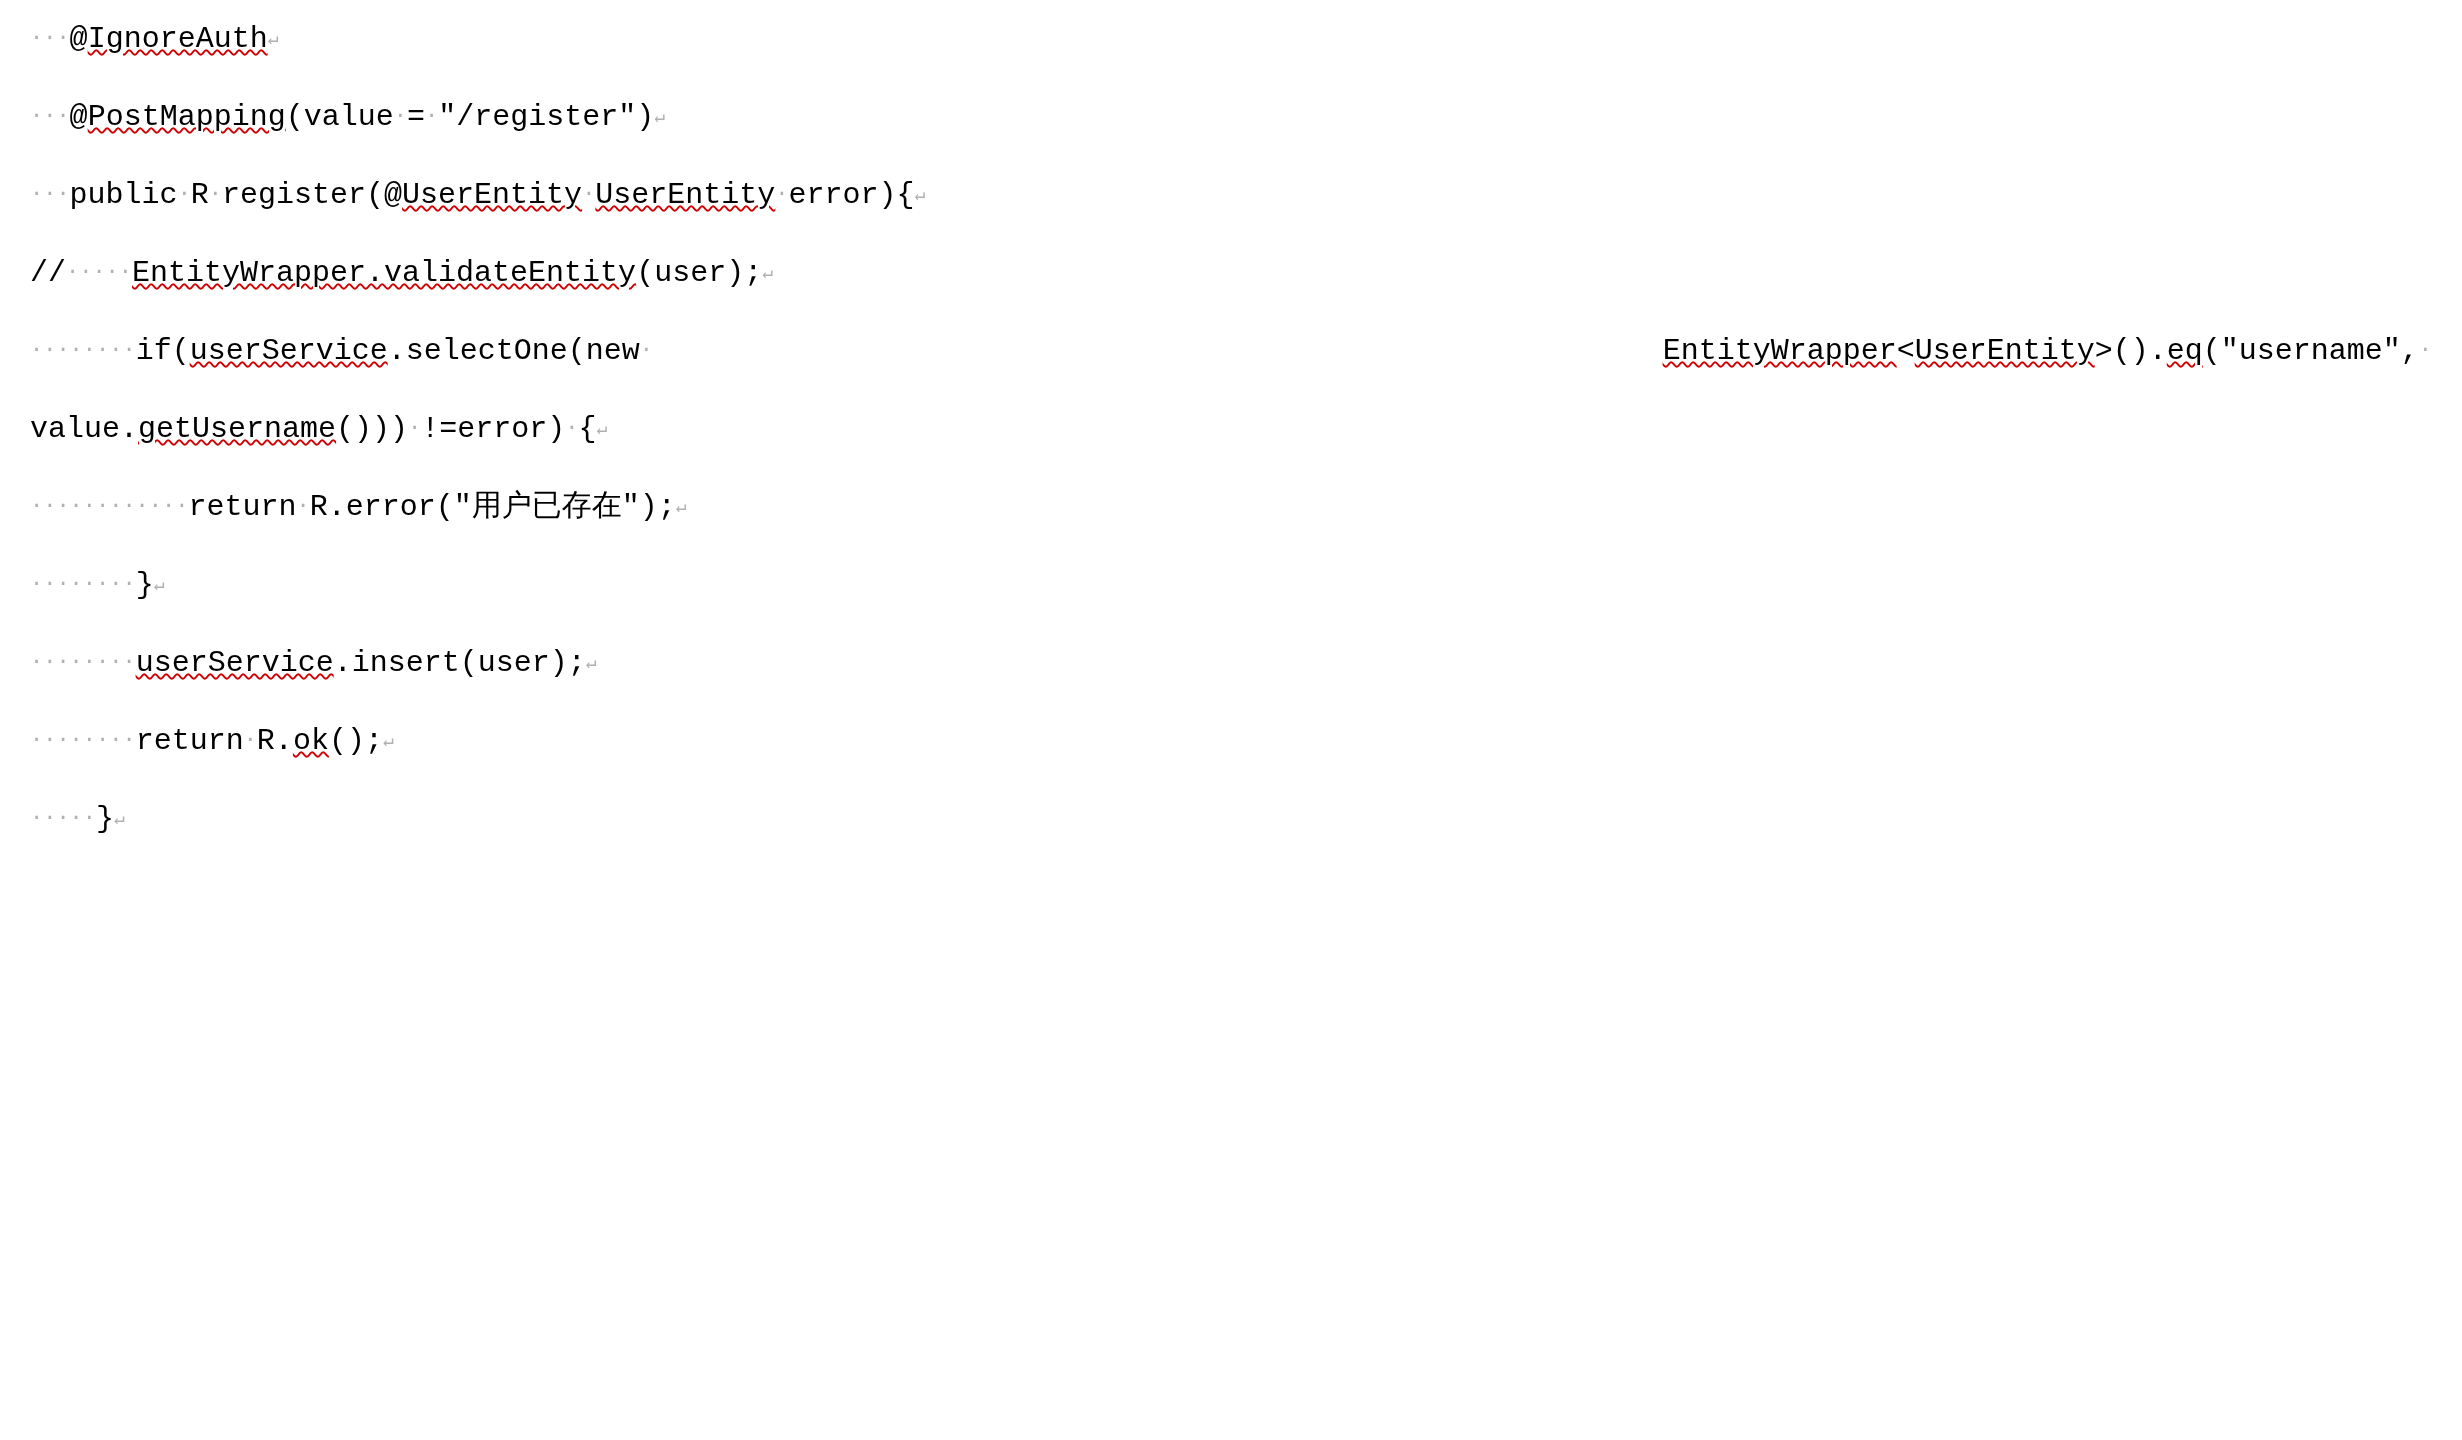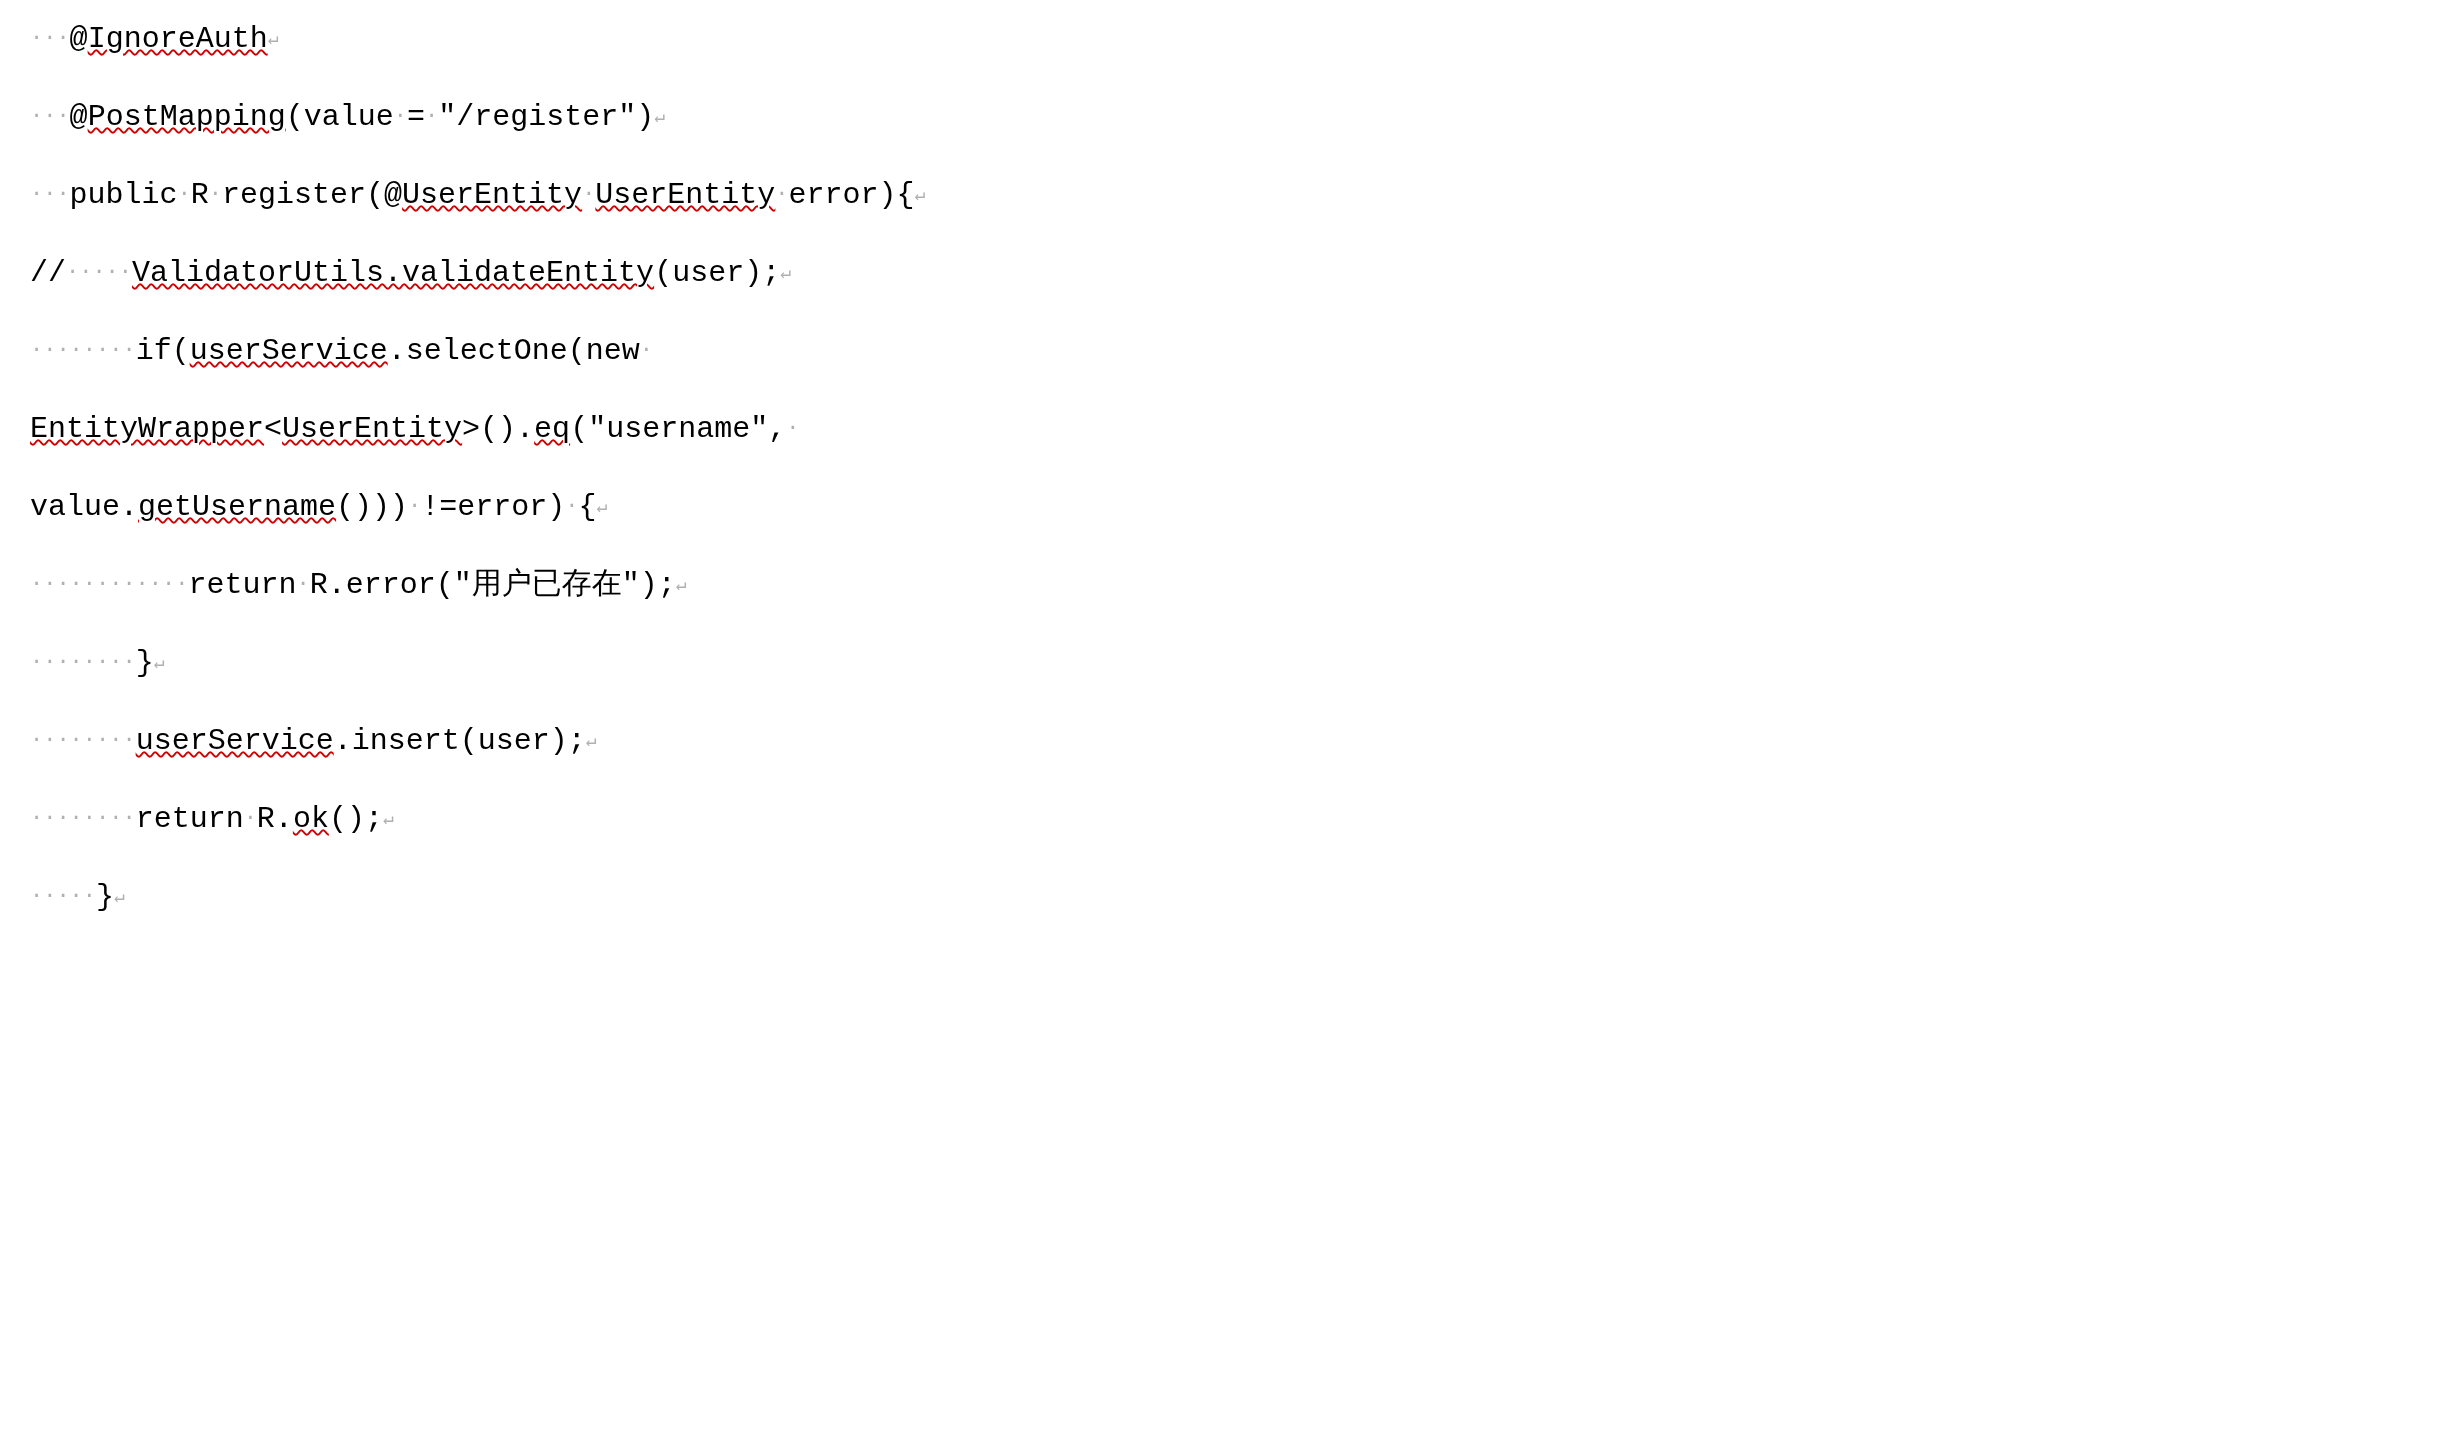--- a/index.html
+++ b/index.html
@@ -33,37 +33,36 @@
       font-size: 18px;
       vertical-align: middle;
     }
     .squiggle {
       text-decoration: underline wavy #d00000;
       text-decoration-thickness: 1.5px;
       text-underline-offset: 2px;
     }
     .justify-line {
       display: flex;
-      flex-direction: column;
     }
     .justify-gap {
       flex: 1;
       min-width: 100px;
     }
   </style>
 </head>
 <body>
 
 <div class="code-line"><span class="dot">···</span><span>@<span class="squiggle">IgnoreAuth</span></span><span class="return-mark">↵</span></div>
 
 <div class="code-line"><span class="dot">···</span><span>@</span><span class="squiggle">PostMapping</span><span>(value</span><span class="space-dot">·</span><span>=</span><span class="space-dot">·</span><span>"/register")</span><span class="return-mark">↵</span></div>
 
 <div class="code-line"><span class="dot">···</span><span>public</span><span class="space-dot">·</span><span>R</span><span class="space-dot">·</span><span>register(@</span><span class="squiggle">UserEntity</span><span class="space-dot">·</span><span class="squiggle">UserEntity</span><span class="space-dot">·</span><span>error){</span><span class="return-mark">↵</span></div>
 
-<div class="code-line"><span>//</span><span class="dot">·····</span><span class="squiggle">ValidatorUtils.validateEntity</span><span>(user);</span><span class="return-mark">↵</span></div>
+<div class="code-line"><span>//</span><span class="dot">·····</span><span class="squiggle">EntityWrapper.validateEntity</span><span>(user);</span><span class="return-mark">↵</span></div>
 
 <div class="code-line justify-line"><span><span class="dot">········</span><span>if(</span><span class="squiggle">userService</span><span>.selectOne(new</span><span class="space-dot">·</span></span><span class="justify-gap"></span><span><span class="squiggle">EntityWrapper</span><span>&lt;</span><span class="squiggle">UserEntity</span><span>&gt;().</span><span class="squiggle">eq</span><span>("username",</span><span class="space-dot">·</span></span></div>
 
 <div class="code-line"><span>value.</span><span class="squiggle">getUsername</span><span>()))</span><span class="space-dot">·</span><span>!=error)</span><span class="space-dot">·</span><span>{</span><span class="return-mark">↵</span></div>
 
 <div class="code-line"><span class="dot">············</span><span>return</span><span class="space-dot">·</span><span>R.error("用户已存在");</span><span class="return-mark">↵</span></div>
 
 <div class="code-line"><span class="dot">········</span><span>}</span><span class="return-mark">↵</span></div>
 
 <div class="code-line"><span class="dot">········</span><span class="squiggle">userService</span><span>.insert(user);</span><span class="return-mark">↵</span></div>

